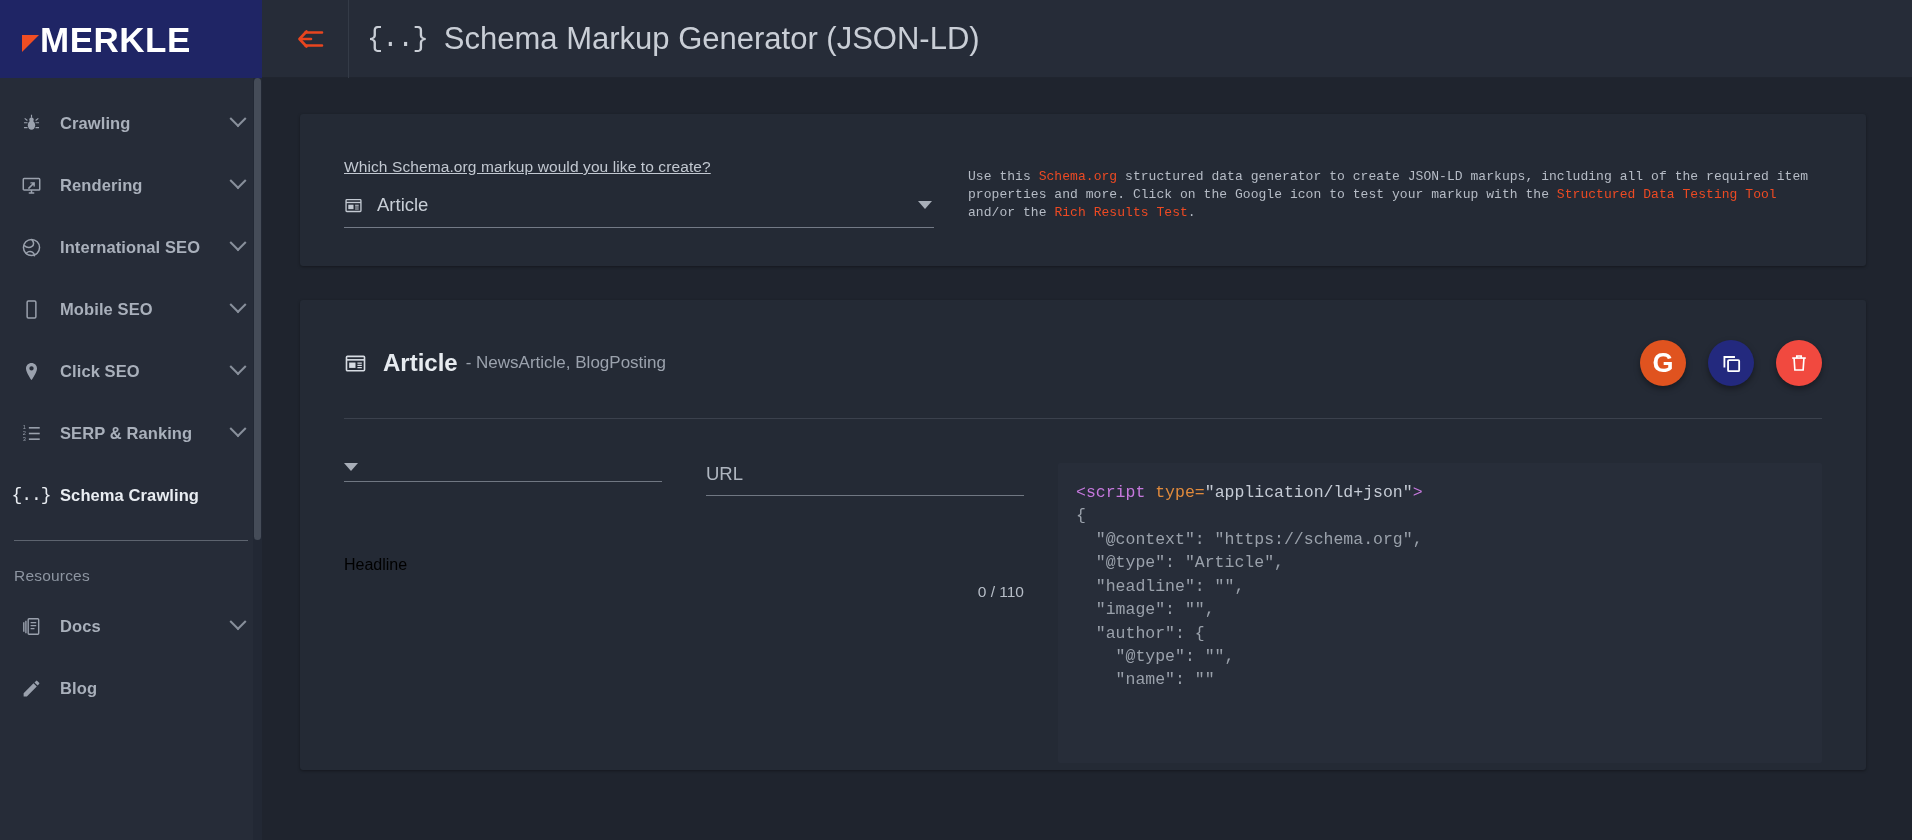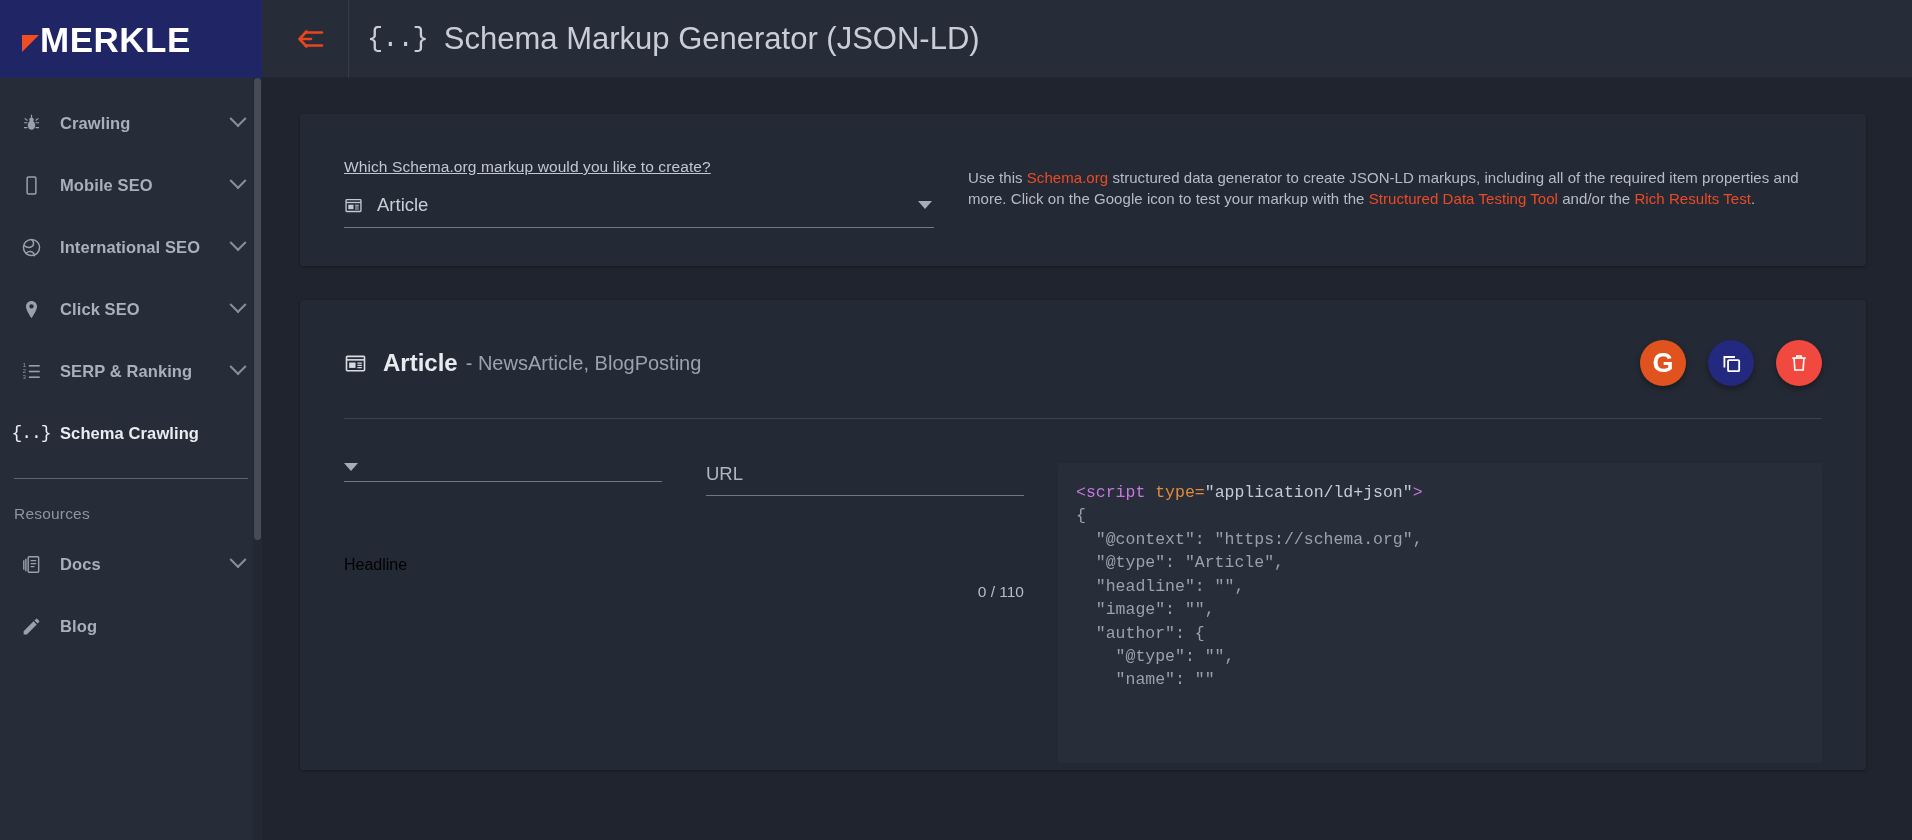--- a/index.html
+++ b/index.html
@@ -111,29 +111,29 @@
     padding-bottom: 11px; cursor: pointer;
   }
   .select-ico { color: #c3c9d2; display: flex; align-items: center; margin-right: 14px; }
   .select-val { color: #c8ced6; font-size: 18.5px; flex: 1 1 auto; }
   .caret {
     width: 0; height: 0;
     border-left: 7px solid transparent; border-right: 7px solid transparent;
     border-top: 8px solid #a8aeb8; margin-right: 2px;
   }
   .desc {
-    color: #b6bcc6; font-size: 15px; line-height: 1.38; letter-spacing: .05px;
+    color: #b6bcc6; font-size: 13px; line-height: 1.38; letter-spacing: .05px; font-family: Liberation Mono, monospace;
   }
   .lnk { color: #ed4a23; }
 
   .card.two { margin-top: 34px; padding: 40px 44px 0 44px; min-height: 470px; position: relative; }
   .card2-head { display: flex; align-items: center; }
   .c2-ico { color: #d7dce3; display: flex; align-items: center; margin-right: 16px; }
   .c2-title { color: #e7ebf0; font-size: 24px; font-weight: 700; }
-  .c2-sub { color: #9ba2ad; font-size: 20px; font-weight: 400; margin-left: 8px; }
+  .c2-sub { color: #9ba2ad; font-size: 17px; font-weight: 400; margin-left: 8px; }
   .fabs { margin-left: auto; display: flex; gap: 22px; }
   .fab {
     width: 46px; height: 46px; border-radius: 50%;
     display: flex; align-items: center; justify-content: center;
     cursor: pointer; box-shadow: 0 3px 6px rgba(0,0,0,.38);
   }
   .fab.google { background: #e0531f; }
   .fab.copy { background: #23297e; }
   .fab.del { background: #f1493f; }
   .fab svg { display: block; }
@@ -186,39 +186,51 @@
           <svg width="21" height="21" viewBox="0 0 24 24" fill="currentColor">
               <ellipse cx="12" cy="14" rx="4.2" ry="5.2"></ellipse>
               <circle cx="12" cy="7.6" r="2.6"></circle>
               <path d="M3.4 10.5h4v1.3h-4zM16.6 10.5h4v1.3h-4zM3.4 16h4v1.3h-4zM16.6 16h4v1.3h-4zM4.6 5.6l3.1 2.4-.8 1-3.1-2.4zM19.4 5.6l.8 1-3.1 2.4-.8-1zM11.35 2h1.3v3.4h-1.3z"></path>
             </svg>
         </span>
         <span class="nav-label">Crawling</span>
         <span class="chev"></span>
       </div>
 
-
       <div class="nav-item">
         <span class="nav-ico">
           <svg width="21" height="21" viewBox="0 0 24 24" fill="none" stroke="currentColor" stroke-width="1.7">
-              <rect x="7" y="2.4" width="10" height="19.2" rx="1.4"></rect>
-            </svg>
-        </span>
-        <span class="nav-label">Mobile SEO</span>
+              <rect x="2.6" y="4" width="18.8" height="13.2" rx="1"></rect>
+              <path d="M9 15l6-6m0 0h-3.6m3.6 0v3.6" stroke-linecap="round"></path>
+              <path d="M9.5 20.6h5" stroke-linecap="round"></path>
+              <path d="M12 17.2v3.4"></path>
+            </svg>
+        </span>
+        <span class="nav-label">Rendering</span>
         <span class="chev"></span>
       </div>
 
       <div class="nav-item">
         <span class="nav-ico">
           <svg width="21" height="21" viewBox="0 0 24 24" fill="none" stroke="currentColor" stroke-width="1.7">
               <circle cx="12" cy="12" r="9.2"></circle>
               <path d="M3.4 9.6c3 2.6 6.6 3 9.2 1.2 2.6-1.8 2.2-5.6-.4-7.8M5.4 19.2c1.6-2.4 5-3.6 7.6-2 2 1.3 2.6 3.2 2.2 5"></path>
             </svg>
         </span>
         <span class="nav-label">International SEO</span>
+        <span class="chev"></span>
+      </div>
+
+      <div class="nav-item">
+        <span class="nav-ico">
+          <svg width="21" height="21" viewBox="0 0 24 24" fill="none" stroke="currentColor" stroke-width="1.7">
+              <rect x="7" y="2.4" width="10" height="19.2" rx="1.4"></rect>
+            </svg>
+        </span>
+        <span class="nav-label">Mobile SEO</span>
         <span class="chev"></span>
       </div>
 
       <div class="nav-item">
         <span class="nav-ico">
           <svg width="21" height="21" viewBox="0 0 24 24" fill="currentColor">
               <path d="M12 2.2c-3.5 0-6.3 2.8-6.3 6.3 0 4.7 6.3 13.3 6.3 13.3s6.3-8.6 6.3-13.3c0-3.5-2.8-6.3-6.3-6.3zm0 8.7a2.5 2.5 0 110-5 2.5 2.5 0 010 5z"></path>
             </svg>
         </span>
         <span class="nav-label">Click SEO</span>

